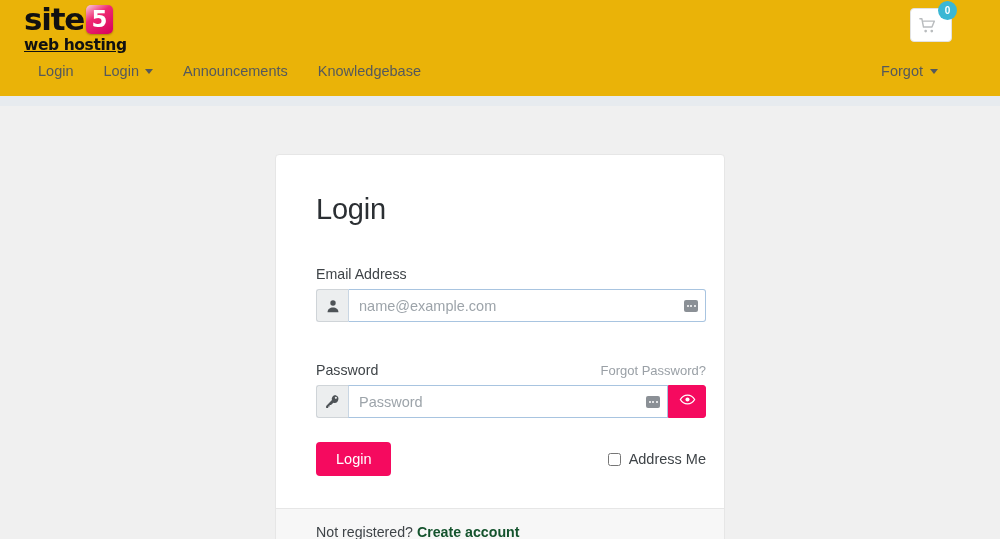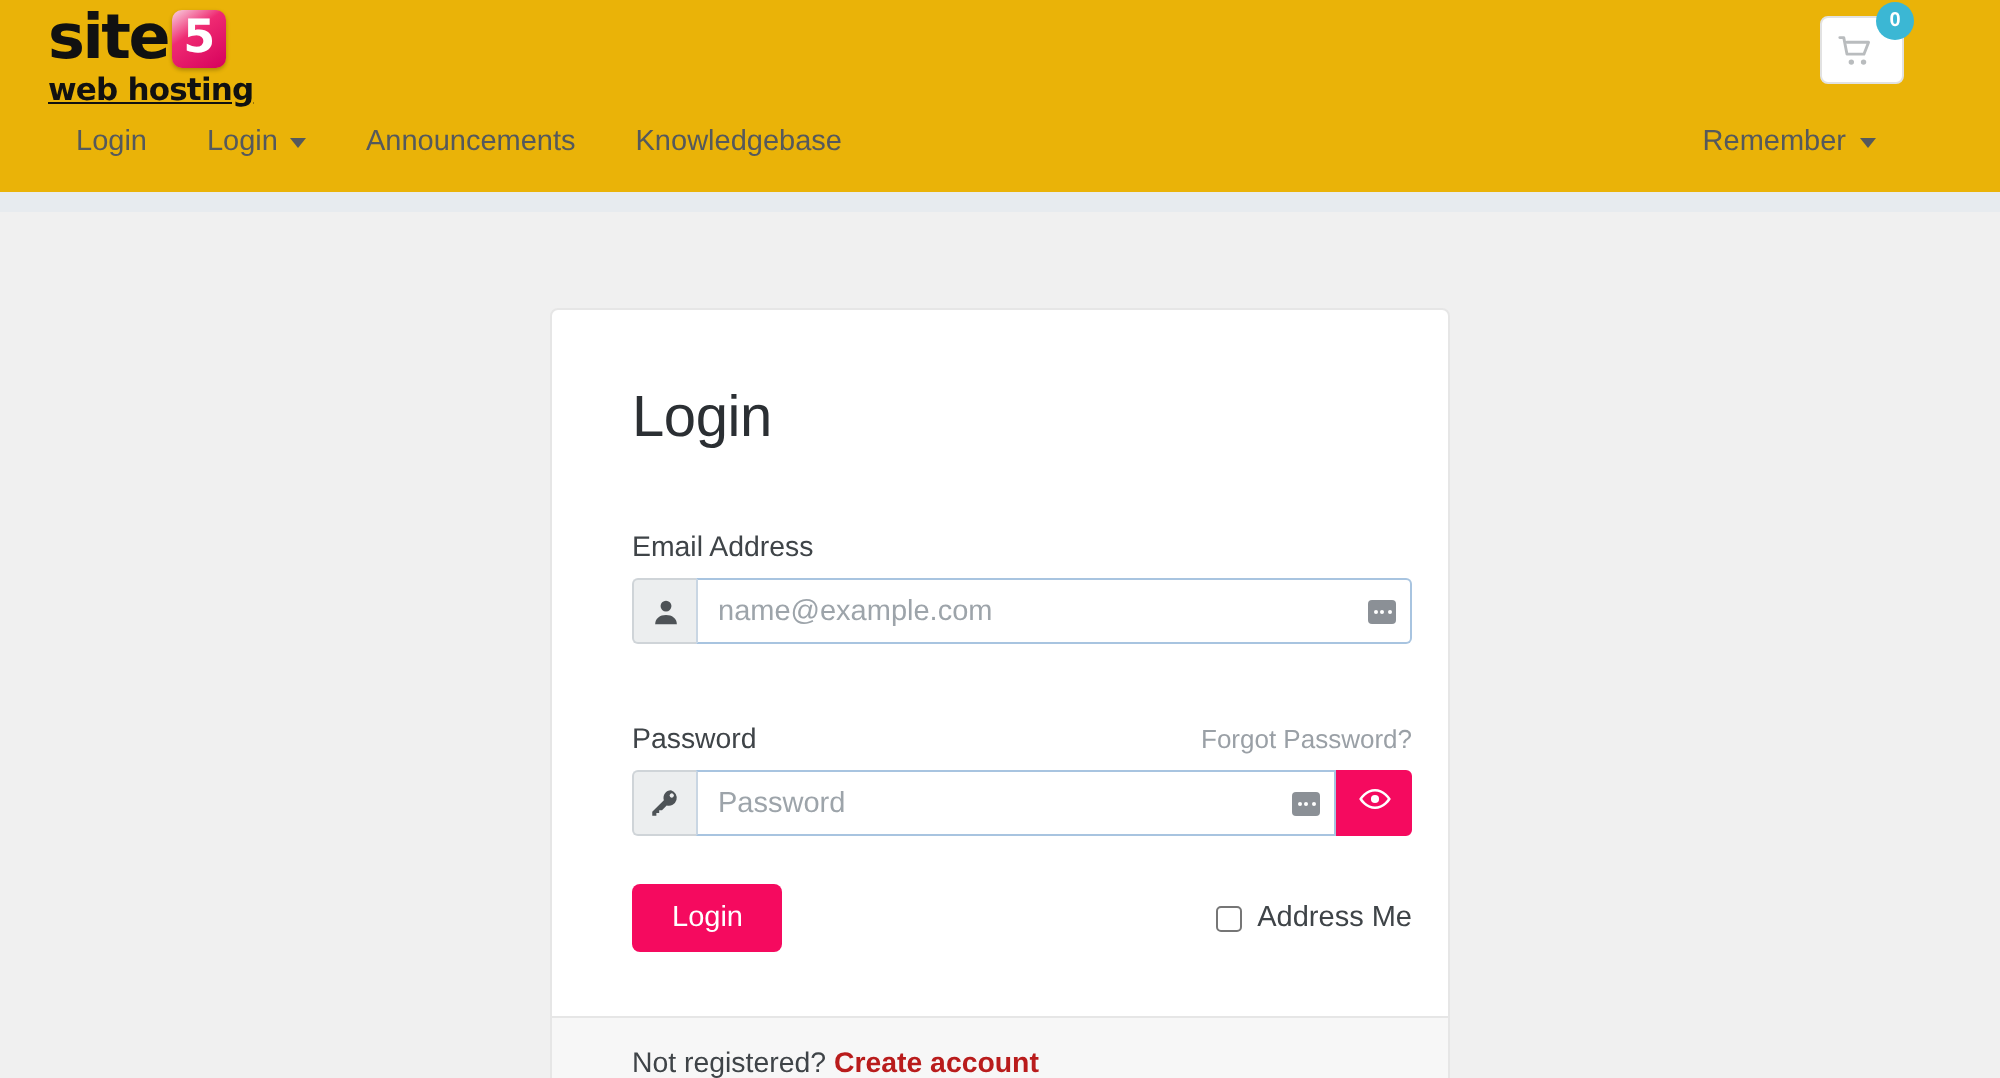--- a/index.html
+++ b/index.html
@@ -286,21 +286,21 @@
   .remember input { margin: 0; width: 13px; height: 13px; cursor: pointer; }
   .card-footer {
     border-top: 1px solid #e6e6e6;
     background: #f7f7f7;
     padding: 15px 40px;
     font-size: 14.2px;
     color: #3f4448;
     border-radius: 0 0 4px 4px;
   }
   .create-link {
-    color: #b91c1c;
+    color: #14532d;
     font-weight: bold;
     text-decoration: none;
     cursor: pointer;
     margin-top: 14px;
   }
 </style>
 </head>
 <body>
 
 <div class="navbar">
@@ -334,21 +334,21 @@
     </li>
     <li class="nav-item">
       <span>Announcements</span>
     </li>
     <li class="nav-item">
       <span>Knowledgebase</span>
     </li>
   </ul>
 
   <div class="nav-right">
-    <span>Remember</span>
+    <span>Forgot</span>
     <span class="caret"></span>
   </div>
 </div>
 <div class="nav-strip"></div>
 
 <div class="page">
   <div class="card">
     <div class="card-body">
 
       <h1 class="card-title">Login</h1>

